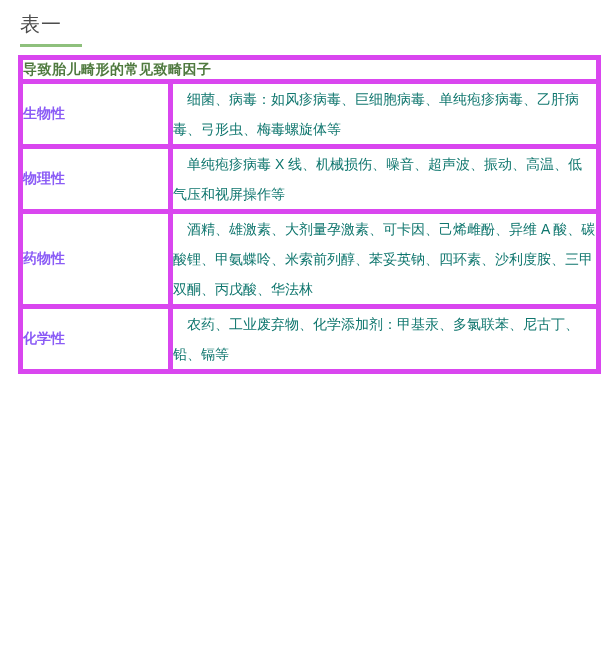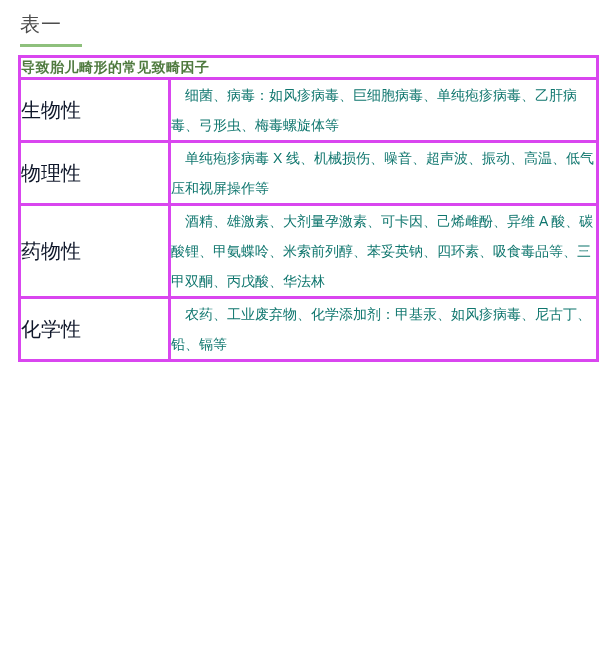--- a/index.html
+++ b/index.html
@@ -35,39 +35,40 @@
     width: 62px;
     margin: 0 0 8px 2px;
   }
   table.data-table {
     border-collapse: collapse;
     width: 578px;
     table-layout: fixed;
     border: 1px solid #cfcfcf;
   }
   table.data-table td {
-    border: 3px solid #d946ef;
+    border: 5px solid #d946ef;
     vertical-align: middle;
     padding: 0;
   }
   .header-row td {
     padding: 12px 14px 12px 16px;
   }
   .header-text {
     font-size: 14px;
     font-weight: bold;
     color: #4f7a3f;
     letter-spacing: 0.5px;
   }
   .cat-cell {
     width: 150px;
     padding: 10px 0 10px 22px;
-    font-size: 20px;
-    color: #0f172a;
+    font-size: 14px;
+    color: #8b5cf6;
     vertical-align: middle;
+    font-weight: bold;
   }
   .desc-cell {
     padding: 12px 14px 12px 12px;
     font-size: 14px;
     color: #0f766e;
     line-height: 30px;
     text-indent: 14px;
     vertical-align: middle;
   }
   .desc-cell.tall {
@@ -99,24 +100,24 @@
         <td class="desc-cell tall">细菌、病毒：如风疹病毒、巨细胞病毒、单纯疱疹病毒、乙肝病毒、弓形虫、梅毒螺旋体等</td>
       </tr>
 
       <tr>
         <td class="cat-cell">物理性</td>
         <td class="desc-cell tall">单纯疱疹病毒 X 线、机械损伤、噪音、超声波、振动、高温、低气压和视屏操作等</td>
       </tr>
 
       <tr>
         <td class="cat-cell">药物性</td>
-        <td class="desc-cell tall">酒精、雄激素、大剂量孕激素、可卡因、己烯雌酚、异维 A 酸、碳酸锂、甲氨蝶呤、米索前列醇、苯妥英钠、四环素、吸食毒品等、三甲双酮、丙戊酸、华法林</td>
+        <td class="desc-cell tall">酒精、雄激素、大剂量孕激素、可卡因、己烯雌酚、异维 A 酸、碳酸锂、甲氨蝶呤、米索前列醇、苯妥英钠、四环素、沙利度胺、三甲双酮、丙戊酸、华法林</td>
       </tr>
 
       <tr>
         <td class="cat-cell">化学性</td>
-        <td class="desc-cell tall">农药、工业废弃物、化学添加剂：甲基汞、如风疹病毒、尼古丁、铅、镉等</td>
+        <td class="desc-cell tall">农药、工业废弃物、化学添加剂：甲基汞、多氯联苯、尼古丁、铅、镉等</td>
       </tr>
 
     </tbody>
   </table>
 
 </div>
 
 </body></html>

